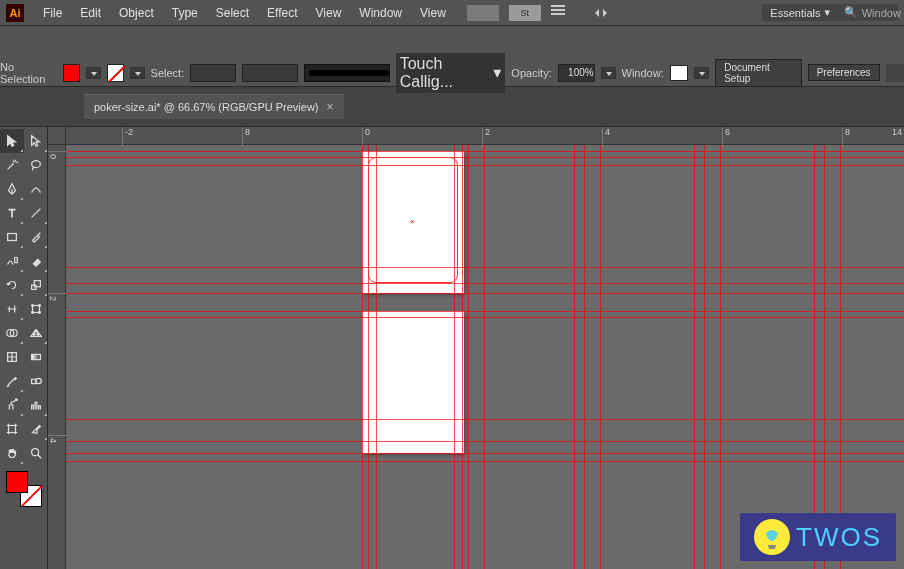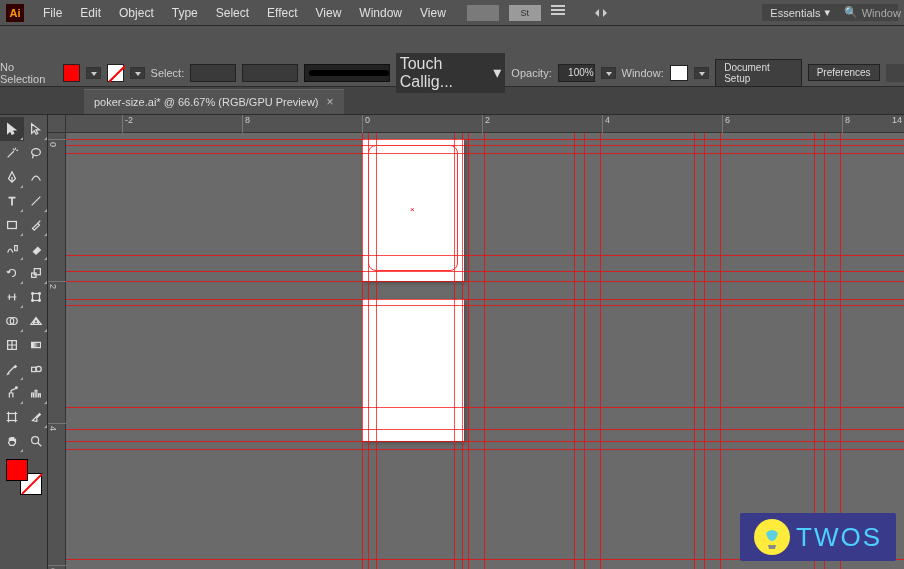--- a/index.html
+++ b/index.html
@@ -29,21 +29,21 @@
 .stroke-style { width: 60px; height: 18px; background: #3a3a3a; border: 1px solid #222; }
 .brush-preview { width: 90px; height: 18px; background: #222; border: 1px solid #111; display: flex; align-items: center; }
 .brush-preview i { width: 80px; height: 6px; background: #000; margin-left: 4px; border-radius: 3px; }
 .brush-name { background: #333; padding: 2px 4px; font-size: 16px; display: flex; align-items: center; gap: 2px; }
 .opacity-val { width: 40px; height: 18px; background: #333; border: 1px solid #222; color: #ddd; font-size: 10px; text-align: right; line-height: 16px; }
 .style-swatch { width: 20px; height: 16px; background: #fff; border: 1px solid #222; }
 .btn { background: #3f3f3f; border: 1px solid #222; padding: 2px 8px; font-size: 10px; color: #ddd; }
 .align-icon { width: 20px; height: 18px; background: #444; }
 
 
-.tabbar { height: 28px; background: #434343; display: flex; align-items: flex-end; padding-left: 84px; border-bottom: 1px solid #2a2a2a; }
+.tabbar { height: 40px; background: #434343; display: flex; align-items: center; padding-left: 84px; border-bottom: 1px solid #2a2a2a; }
 .doc-tab { background: #535353; color: #ddd; font-size: 11px; padding: 5px 10px; display: flex; align-items: center; gap: 8px; border-top: 1px solid #666; }
 .doc-tab .close { font-size: 12px; color: #bbb; }
 
 
 .workspace { display: flex; height: calc(100% - 82px); position: relative; }
 
 
 .tools-panel { width: 48px; background: #535353; border-right: 1px solid #2a2a2a; padding: 2px 0; }
 .tool-grid { display: grid; grid-template-columns: 1fr 1fr; }
 .tool { width: 24px; height: 24px; display: flex; align-items: center; justify-content: center; color: #ddd; position: relative; }

